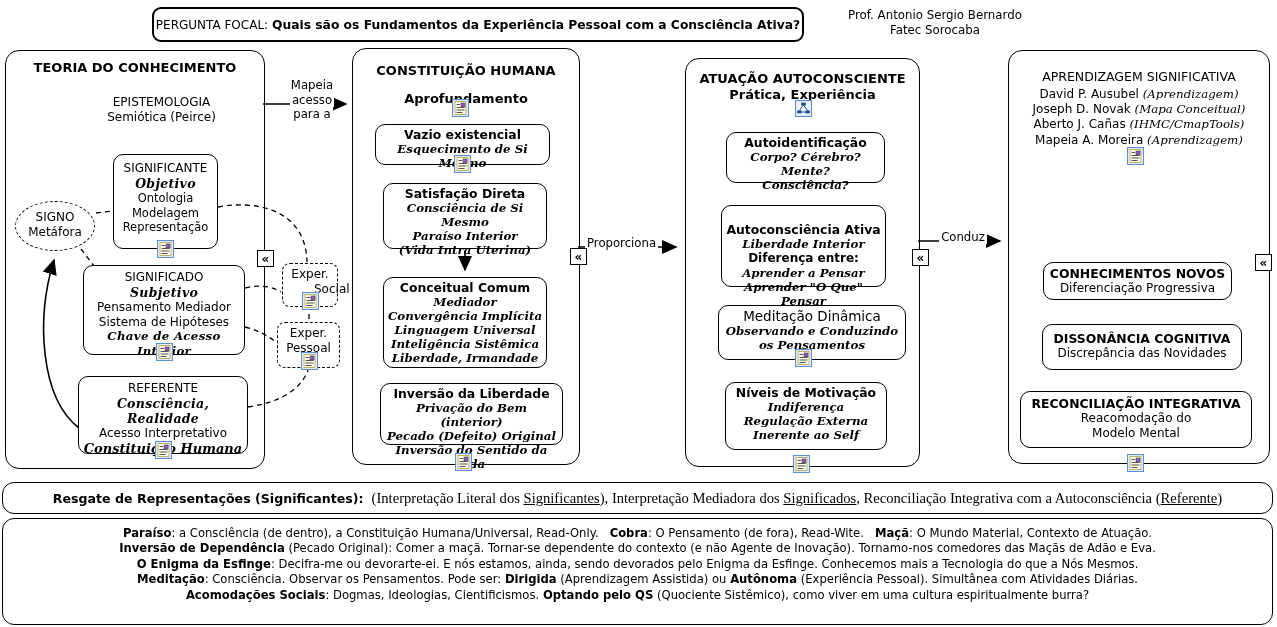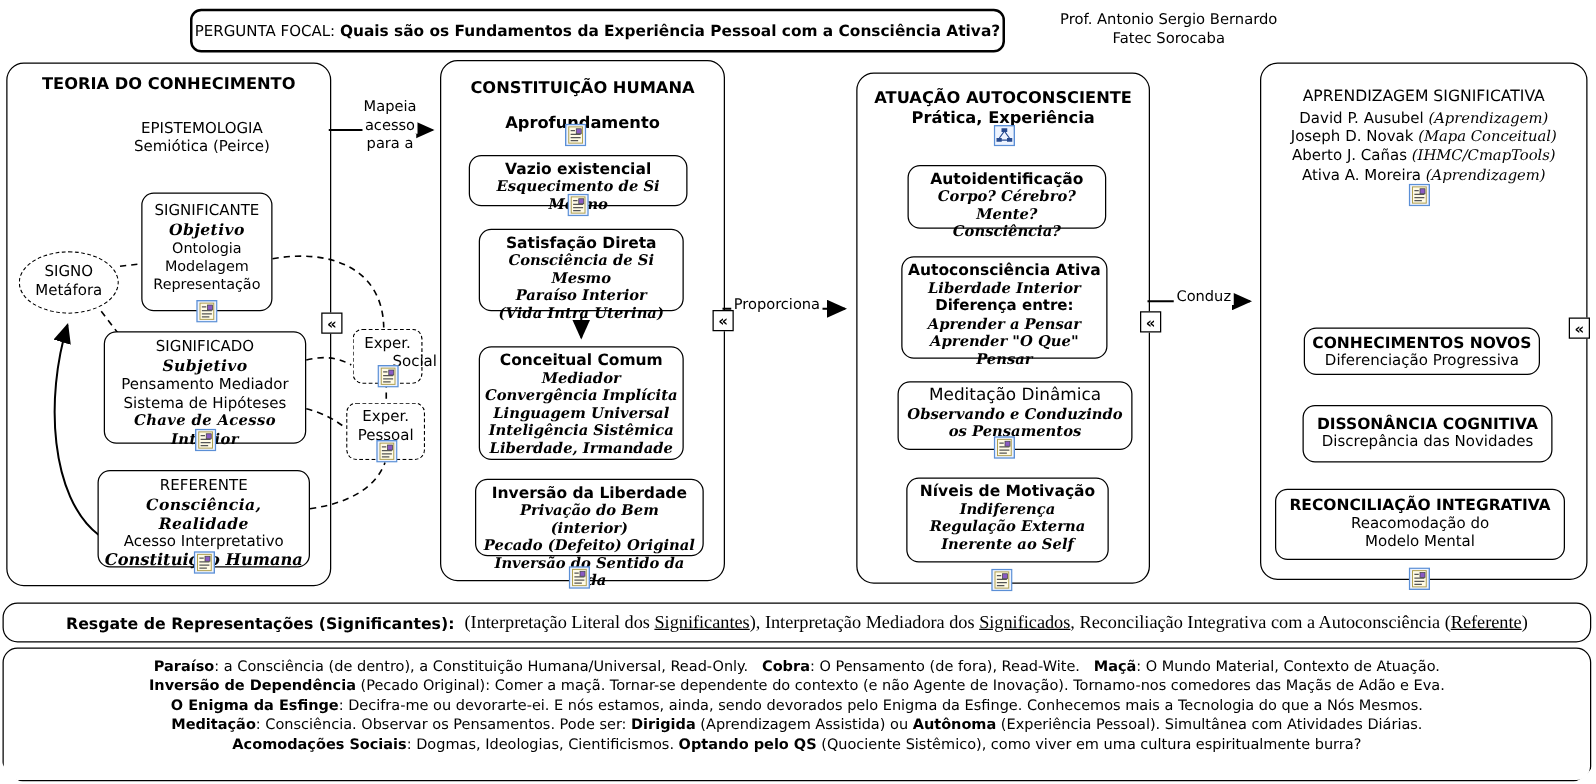--- a/index.html
+++ b/index.html
@@ -1,17 +1,17 @@
 <!DOCTYPE html>
 <html><head>
 <meta charset="utf-8">
 <style>
   html,body{margin:0;padding:0;background:#fff;}
   .canvas{position:relative;width:1277px;height:627px;background:#fff;color:#000;
-          font-family:"DejaVu Sans",sans-serif;overflow:hidden;border-radius:26px;}
+          font-family:"DejaVu Sans",sans-serif;overflow:hidden;}
   svg.overlay{position:absolute;left:0;top:0;z-index:1;pointer-events:none;}
   .abs{position:absolute;}
   .col{position:absolute;border:1.5px solid #000;border-radius:14px;background:#fff;z-index:0;}
   .node{position:absolute;border:1.4px solid #000;border-radius:10px;background:#fff;
         text-align:center;padding:3px 3px;z-index:2;box-sizing:border-box;}
   .dashed{border-style:dashed;}
   .ellipse{border-radius:50%;}
   .col-title{font-weight:bold;font-size:13px;text-align:center;line-height:15px;}
   .col-title-reg{font-weight:normal;font-size:12.5px;text-align:center;line-height:15px;}
   .bt{font-weight:bold;font-size:12.4px;line-height:15px;}
@@ -168,21 +168,21 @@
 
   <div class="col" style="left:685px;top:58px;width:233px;height:407px;">
     <div class="abs col-title" style="left:0;right:0;top:12px;">ATUAÇÃO AUTOCONSCIENTE</div>
     <div class="abs col-title" style="left:0;right:0;top:28px;">Prática, Experiência</div>
   </div>
   <div class="node" style="left:726px;top:132px;width:159px;height:51px;padding-top:2px;">
     <div class="bt">Autoidentificação</div>
     <div class="iser">Corpo? Cérebro? Mente?</div>
     <div class="iser">Consciência?</div>
   </div>
-  <div class="node" style="left:721px;top:205px;width:165px;height:82px;padding-top:2px;">
+  <div class="node" style="left:721px;top:205px;width:165px;height:82px;padding-top:16px;">
     <div class="bt">Autoconsciência Ativa</div>
     <div class="iser">Liberdade Interior</div>
     <div class="bt2">Diferença entre:</div>
     <div class="iser">Aprender a Pensar</div>
     <div class="iser">Aprender "O Que" Pensar</div>
   </div>
   <div class="node" style="left:718px;top:305px;width:188px;height:55px;padding-top:2px;">
     <div class="rt-lg">Meditação Dinâmica</div>
     <div class="iser">Observando e Conduzindo</div>
     <div class="iser">os Pensamentos</div>
@@ -197,21 +197,21 @@
   <div class="conn-label" style="left:938px;top:230px;width:50px;">
     <span>Conduz</span>
   </div>
 
   <div class="col" style="left:1008px;top:50px;width:260px;height:412px;">
     <div class="abs col-title-reg" style="left:0;right:0;top:18px;">APRENDIZAGEM SIGNIFICATIVA</div>
     <div class="abs authors-block" style="left:0;right:0;top:36px;">
       <div><span>David P. Ausubel </span><span class="note-ital">(Aprendizagem)</span></div>
       <div><span>Joseph D. Novak </span><span class="note-ital">(Mapa Conceitual)</span></div>
       <div><span>Aberto J. Cañas </span><span class="note-ital">(IHMC/CmapTools)</span></div>
-      <div><span>Ativa A. Moreira </span><span class="note-ital">(Aprendizagem)</span></div>
+      <div><span>Mapeia A. Moreira </span><span class="note-ital">(Aprendizagem)</span></div>
     </div>
   </div>
   <div class="node" style="left:1043px;top:262px;width:189px;height:38px;padding-top:3px;">
     <div class="bt">CONHECIMENTOS NOVOS</div>
     <div class="rt">Diferenciação Progressiva</div>
   </div>
   <div class="node" style="left:1042px;top:324px;width:200px;height:46px;padding-top:6px;">
     <div class="bt">DISSONÂNCIA COGNITIVA</div>
     <div class="rt">Discrepância das Novidades</div>
   </div>

